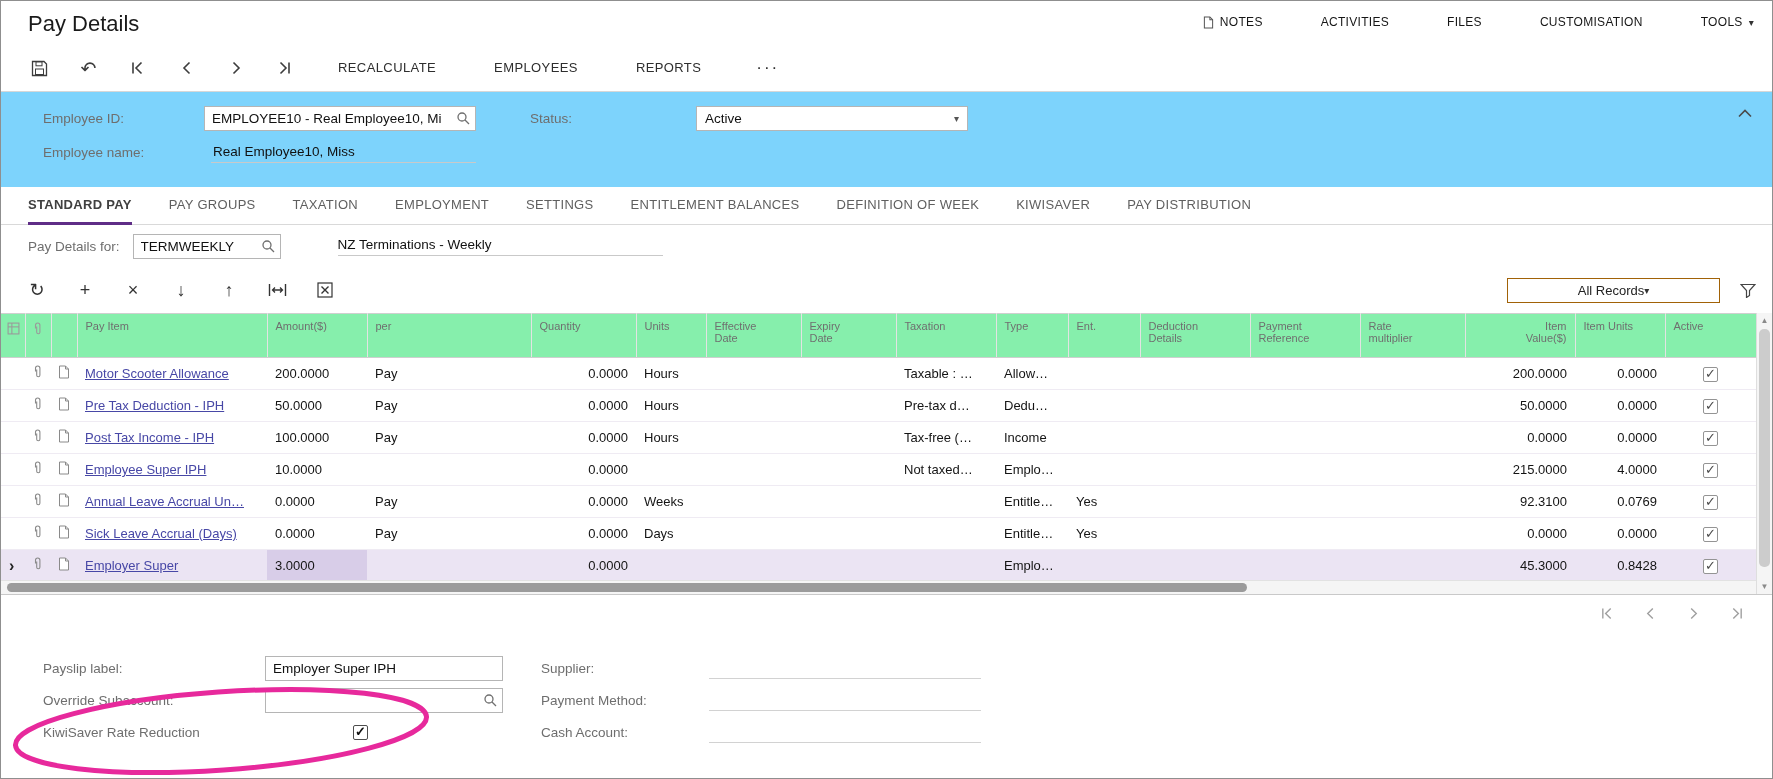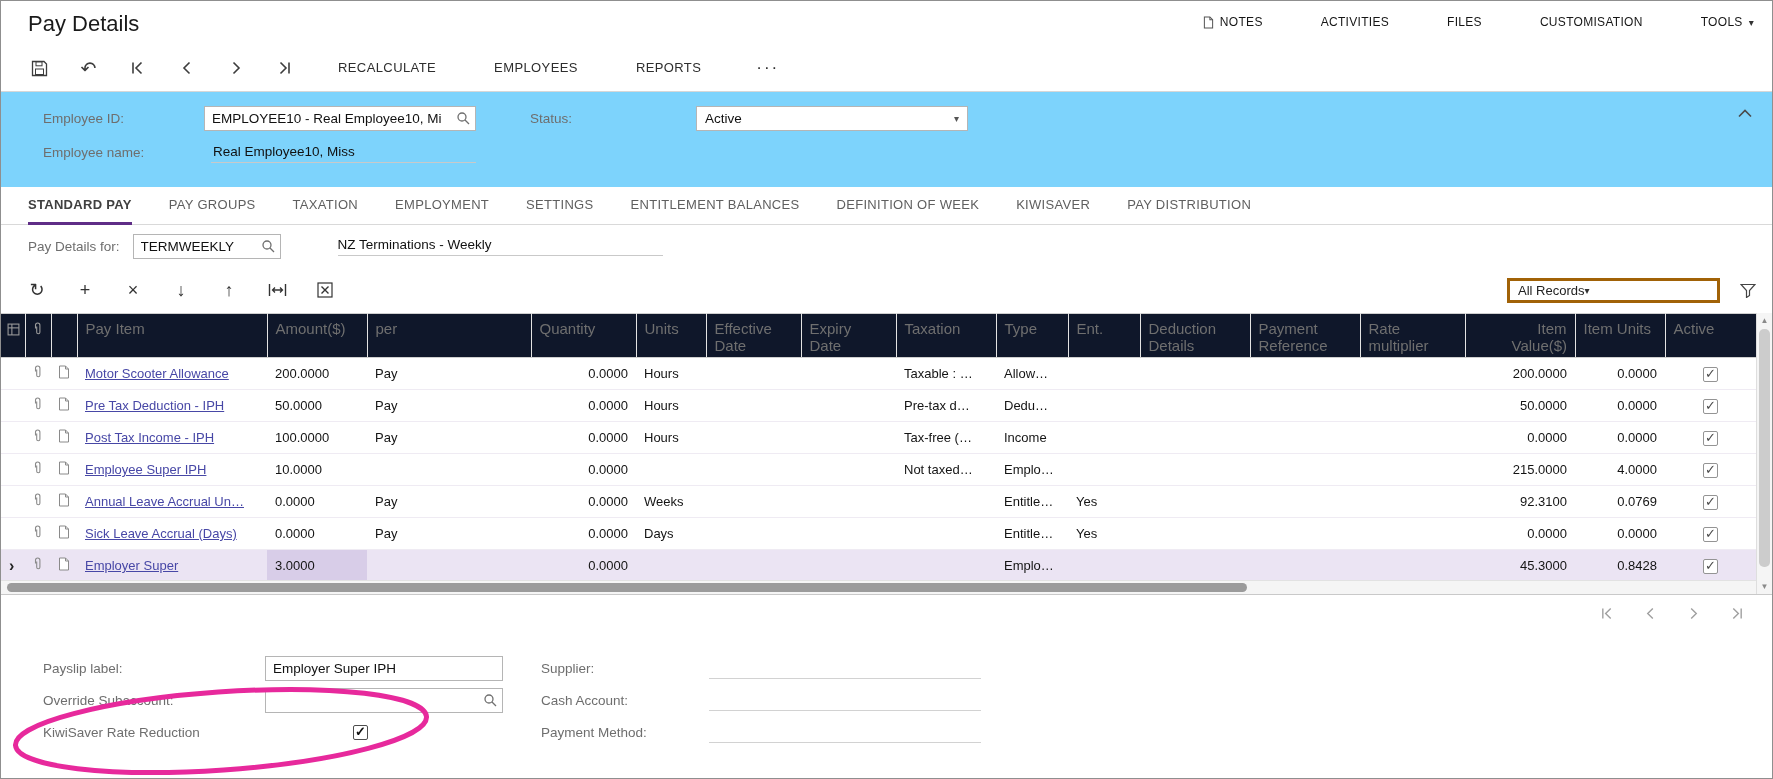--- a/index.html
+++ b/index.html
@@ -42,27 +42,27 @@
 .pdf-row{height:42px;display:flex;align-items:center;padding-left:27px}
 .pdf-label{font-size:13.5px;color:#6e6e6e;margin-right:13px;white-space:nowrap}
 .pdf-lookup{width:148px}
 .pdf-desc{margin-left:57px;width:325px;border-bottom:1px solid #c9c9c9;font-size:13.5px;color:#111;padding-bottom:3px}
 
 
 .grid-toolbar{height:46px;display:flex;align-items:center;padding:0 16px 0 12px}
 .gt-icon{width:48px;height:30px;display:flex;align-items:center;justify-content:center;color:#333;cursor:pointer}
 .gt-icon .glyph{font-size:18px;line-height:1;color:#333}
 .gt-spacer{flex:1}
-.records-combo{width:213px;height:25px;border:3px solid #a16207;display:flex;align-items:center;justify-content:flex-start;padding:5px 8px;font-size:13px;color:#222;cursor:pointer}
+.records-combo{width:213px;height:25px;border:1px solid #a16207;display:flex;align-items:center;justify-content:center;padding:5px 8px;font-size:13px;color:#222;cursor:pointer}
 .gt-filter{margin-left:20px;cursor:pointer;display:flex}
 
 
 .grid-region{position:relative;height:282px;border-bottom:1px solid #c9c9c9;overflow:hidden}
 table.grid{border-collapse:collapse;table-layout:fixed;width:1755px}
-thead th{background:#0f172a;border-top:1px solid #cfcfcf;border-bottom:1px solid #cfcfcf;border-right:1px solid #e3e3e3;color:#6f6f6f;font-weight:400;font-size:15px;text-align:left;vertical-align:top;padding:6px 8px 0 8px;height:44px;white-space:normal}
+thead th{background:#86efac;border-top:1px solid #cfcfcf;border-bottom:1px solid #cfcfcf;border-right:1px solid #e3e3e3;color:#6f6f6f;font-weight:400;font-size:11px;text-align:left;vertical-align:top;padding:6px 8px 0 8px;height:44px;white-space:normal}
 thead th.num{text-align:right}
 thead th.icon-h{padding:8px 4px 0 6px}
 .wrap48{display:inline-block;max-width:48px}
 .wrap55{display:inline-block;max-width:55px}
 .wrap60{display:inline-block;max-width:62px}
 .wrap70{display:inline-block;max-width:72px}
 tbody td{font-size:13px;color:#141414;height:32px;padding:0 8px;border-bottom:1px solid #efebf3;white-space:nowrap;overflow:hidden;background:#fff}
 tbody td.num{text-align:right}
 tbody td.center{text-align:center}
 tbody td.icon-cell{padding:0 2px;text-align:center}
@@ -567,23 +567,23 @@
         <span class="df-label">KiwiSaver Rate Reduction</span>
         <span class="cb checked dark df-cb"></span>
       </div>
     </div>
     <div class="df-right">
       <div class="df-row">
         <span class="df-label">Supplier:</span>
         <span class="uline"></span>
       </div>
       <div class="df-row">
+        <span class="df-label">Payment Method:</span>
+        <span class="uline"></span>
+      </div>
+      <div class="df-row">
         <span class="df-label">Cash Account:</span>
         <span class="uline"></span>
       </div>
-      <div class="df-row">
-        <span class="df-label">Payment Method:</span>
-        <span class="uline"></span>
-      </div>
     </div>
   </div>
 
 </div>
 
 </body></html>

